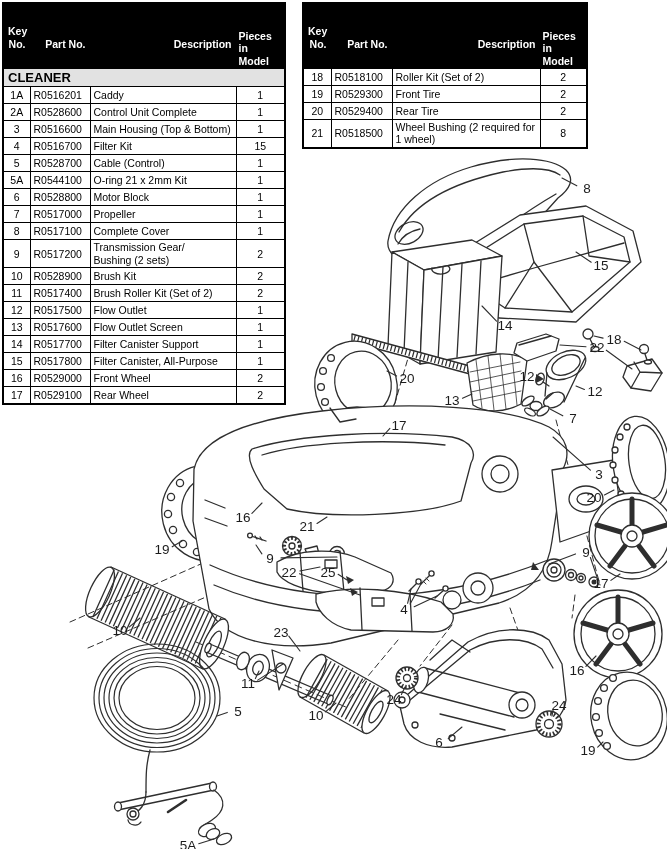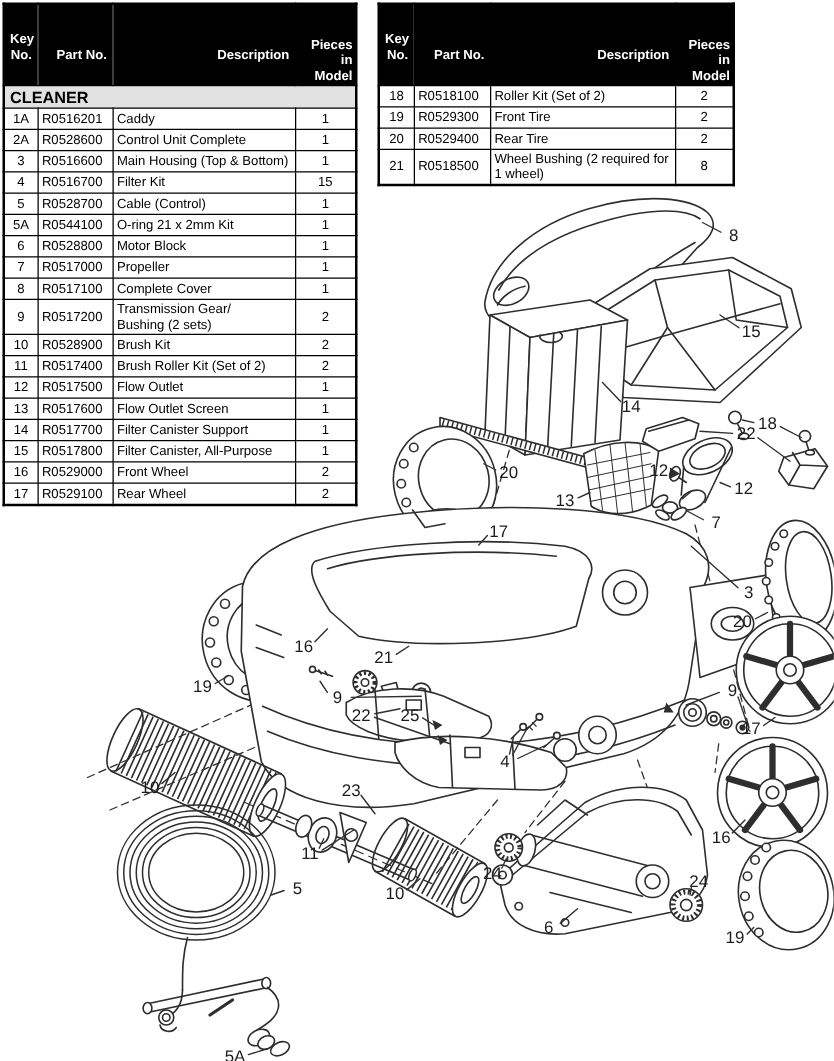--- a/index.html
+++ b/index.html
@@ -7,21 +7,21 @@
        font-family:"Liberation Sans",sans-serif;overflow:hidden;}
 
   table.parts{position:absolute;border-collapse:collapse;table-layout:fixed;background:#fff;}
   #left-table{left:2px;top:2px;width:282px;}
   #right-table{left:302px;top:2px;width:284px;}
   .parts{border:2px solid #000;}
   .parts th,.parts td{border:1px solid #000;font-size:10.5px;line-height:1.18;
        padding:1px 3px;color:#000;overflow:hidden;}
   .parts thead th{background:#000;color:#fff;font-weight:bold;text-align:right;
        vertical-align:bottom;white-space:pre-line;height:44px;padding:2px 4px 18px;}
-  .parts thead th.pieces{text-align:right;padding:2px 2px 1px;}
+  .parts thead th.pieces{text-align:left;padding:2px 2px 1px;}
   .parts td.key{text-align:center;padding:1px 1px;}
   .parts td.qty{text-align:center;}
   .parts td.desc{white-space:pre-line;margin-left:44px;}
   .parts tr.datarow{height:17px;}
   .parts tr.section td{background:#e2e2e2;font-weight:bold;font-size:13px;padding:1px 4px;}
 
   #diagram{position:absolute;left:0;top:0;}
   #diagram text{font-family:"Liberation Sans",sans-serif;font-size:13.5px;fill:#1c1c1c;}
 </style>
 </head>

